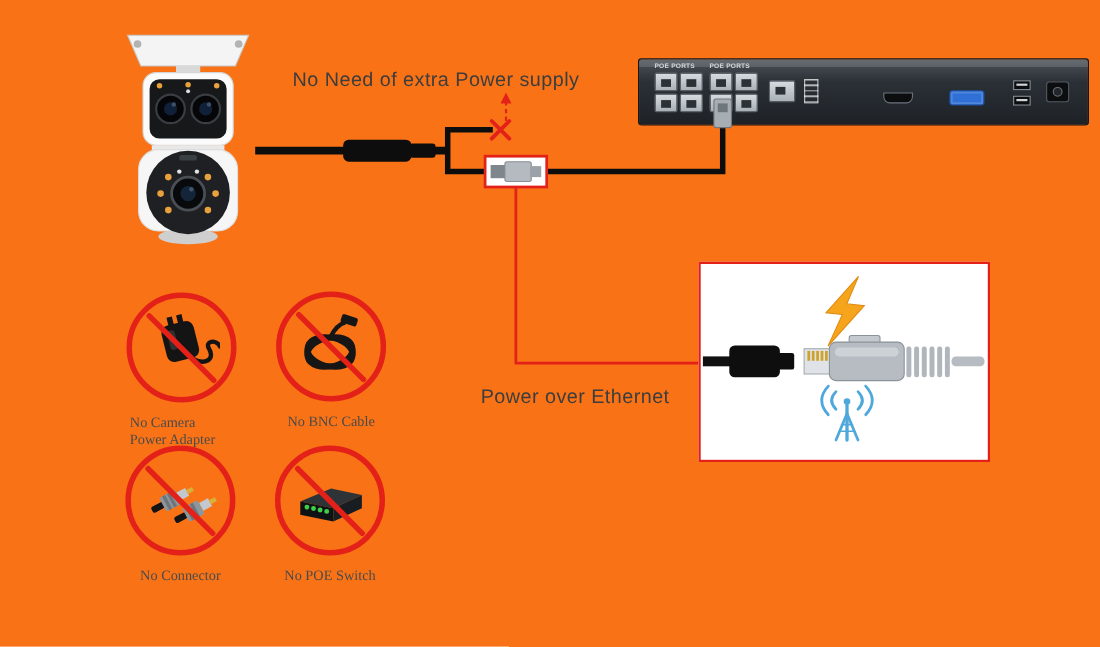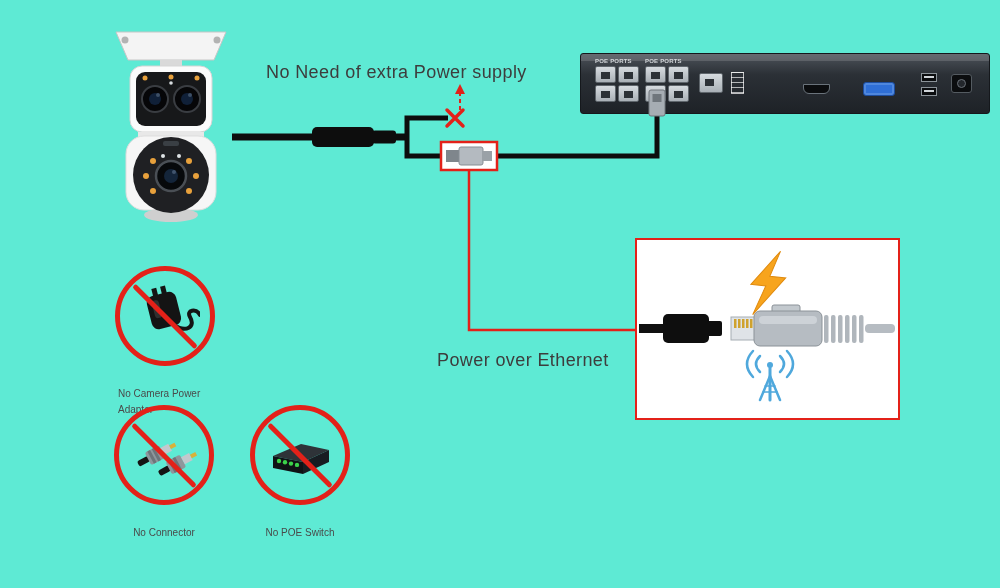--- a/index.html
+++ b/index.html
@@ -1,17 +1,17 @@
 <!DOCTYPE html>
 <html><head>
 <meta charset="utf-8">
 <style>
   html,body{margin:0;padding:0;background:#ffffff;}
   .stage{
-    position:relative;width:1000px;height:588px;background:#5eead4;overflow:hidden;
+    position:relative;width:1000px;height:588px;background:#f97316;overflow:hidden;
     font-family:"Liberation Sans", sans-serif;
   }
   .abs{position:absolute;}
   .caption{
     position:absolute;color:#3d3d3d;font-size:18px;letter-spacing:.4px;white-space:nowrap;
   }
   
   .nvr{
     position:absolute;left:580px;top:53px;width:410px;height:61px;
     background:linear-gradient(#4d535a, #2b3036 35%, #1e2227);
@@ -69,21 +69,21 @@
   .ban-circle{
     position:relative;width:100px;height:100px;box-sizing:border-box;
     border:5px solid #e32119;border-radius:50%;
     display:flex;align-items:center;justify-content:center;
   }
   .ban-slash{
     position:absolute;left:1px;right:1px;top:50%;height:5px;margin-top:-2.5px;
     background:#e32119;transform:rotate(45deg);border-radius:3px;
   }
   .ban-label{
-    margin-top:20px;font-size:10px;line-height:16px;color:#4a4a4a;text-align:center;width:100%;
+    margin-top:10px;font-size:13px;line-height:16px;color:#4a4a4a;text-align:center;width:100%;font-family:Liberation Serif, serif;
   }
   .ban-label--left{text-align:left;width:96px;padding-left:3px;box-sizing:border-box;}
   .overlay{position:absolute;left:0;top:0;pointer-events:none;}
 </style>
 </head>
 <body>
 
 <div class="stage">
 
   <svg class="abs" style="left:108px;top:30px" width="126" height="198" viewBox="0 0 126 198">
@@ -235,20 +235,35 @@
           <rect x="19" y="13" width="30" height="34" rx="7" fill="#141414"></rect>
           <rect x="24" y="18" width="7" height="18" rx="3" fill="#303030"></rect>
         </g>
         <path d="M44 44 c12 8 22 2 16 -8 c-4 -7 6 -9 10 -2" stroke="#141414" stroke-width="4" fill="none" stroke-linecap="round"></path>
       </svg>
       <div class="ban-slash"></div>
     </div>
     <div class="ban-label ban-label--left">No Camera Power Adapter</div>
   </div>
 
+  <div class="ban-item" style="left:251px;top:265px">
+    <div class="ban-circle">
+      <svg width="70" height="70" viewBox="0 0 70 70">
+        <g fill="none" stroke="#161616" stroke-width="5">
+          <ellipse cx="34" cy="40" rx="21" ry="13"></ellipse>
+          <ellipse cx="34" cy="40" rx="21" ry="13" transform="rotate(14 34 40)"></ellipse>
+          <ellipse cx="34" cy="40" rx="21" ry="13" transform="rotate(-14 34 40)"></ellipse>
+        </g>
+        <path d="M34 27 q6 -12 14 -14" stroke="#161616" stroke-width="4" fill="none"></path>
+        <rect x="44" y="7" width="15" height="8" rx="2" fill="#161616" transform="rotate(18 51 11)"></rect>
+      </svg>
+      <div class="ban-slash"></div>
+    </div>
+    <div class="ban-label">No BNC Cable</div>
+  </div>
 
   <div class="ban-item" style="left:114px;top:405px">
     <div class="ban-circle">
       <svg width="70" height="70" viewBox="0 0 70 70">
         <defs>
           <g id="bncplug">
             <rect x="6" y="22" width="12" height="6" rx="2" fill="#141414"></rect>
             <rect x="17" y="18" width="16" height="14" rx="2" fill="#8e969c"></rect>
             <rect x="20" y="18" width="3" height="14" fill="#6d747a"></rect>
             <rect x="25" y="18" width="3" height="14" fill="#6d747a"></rect>

